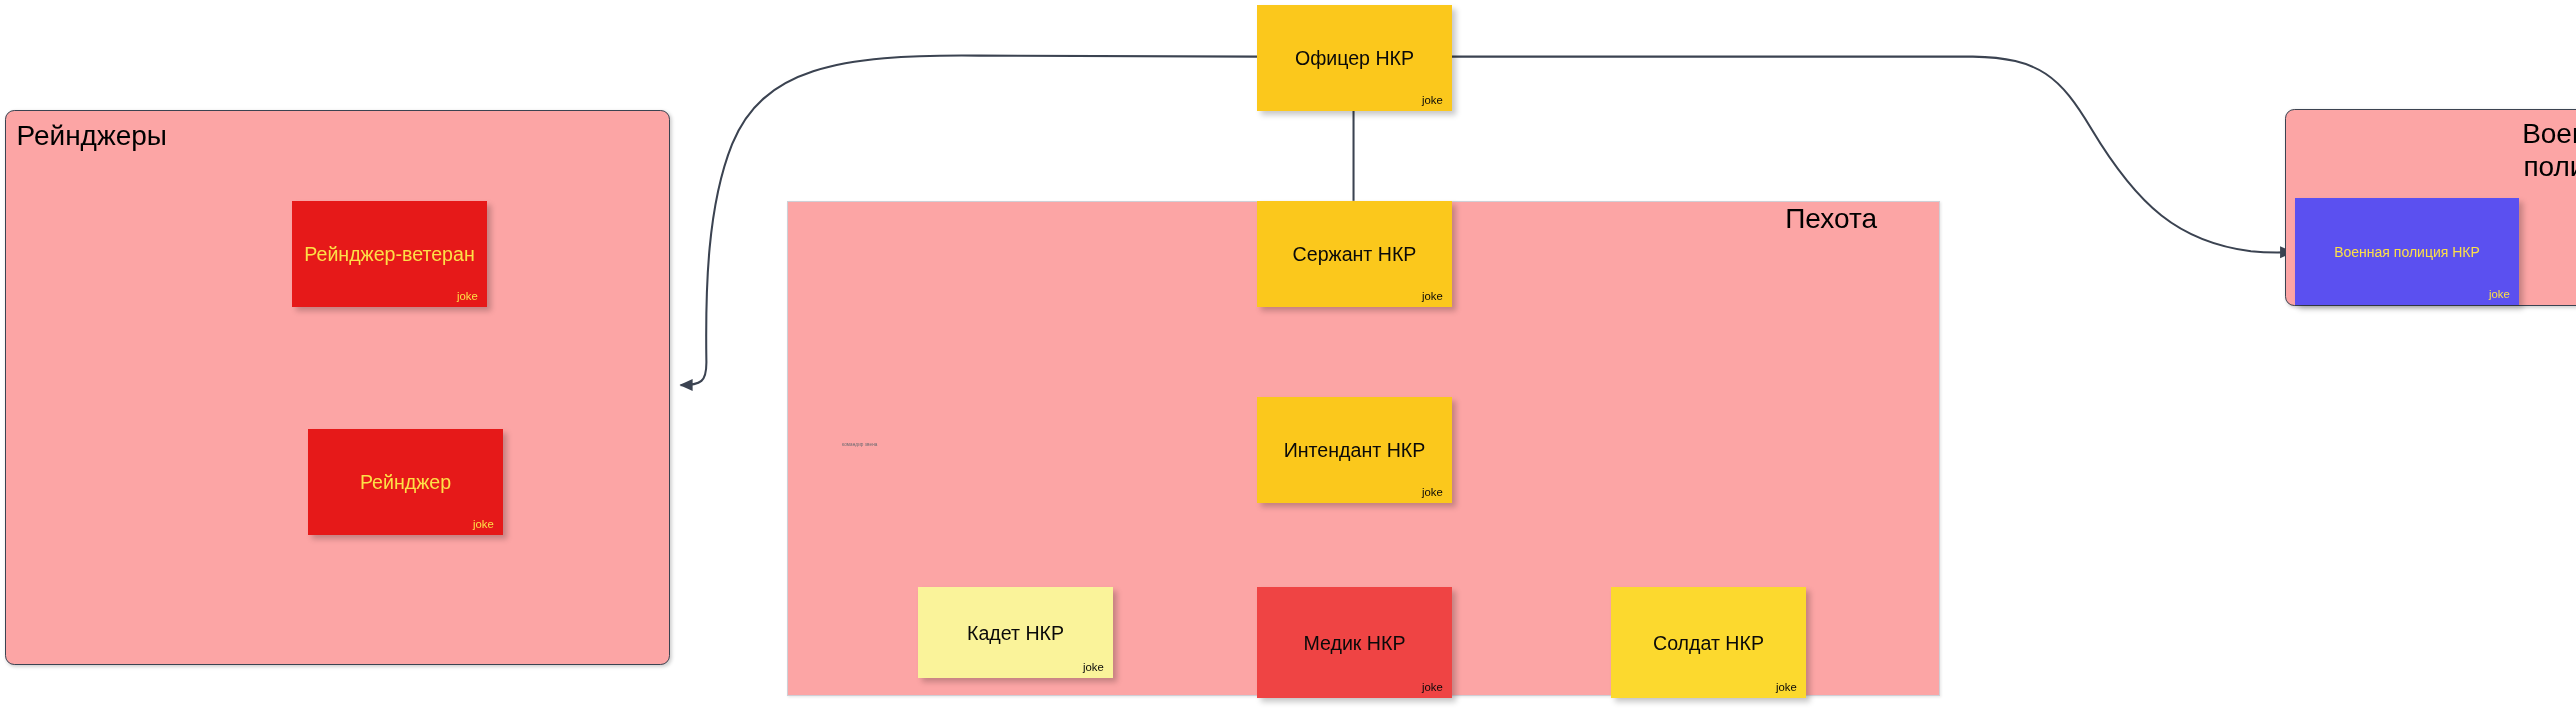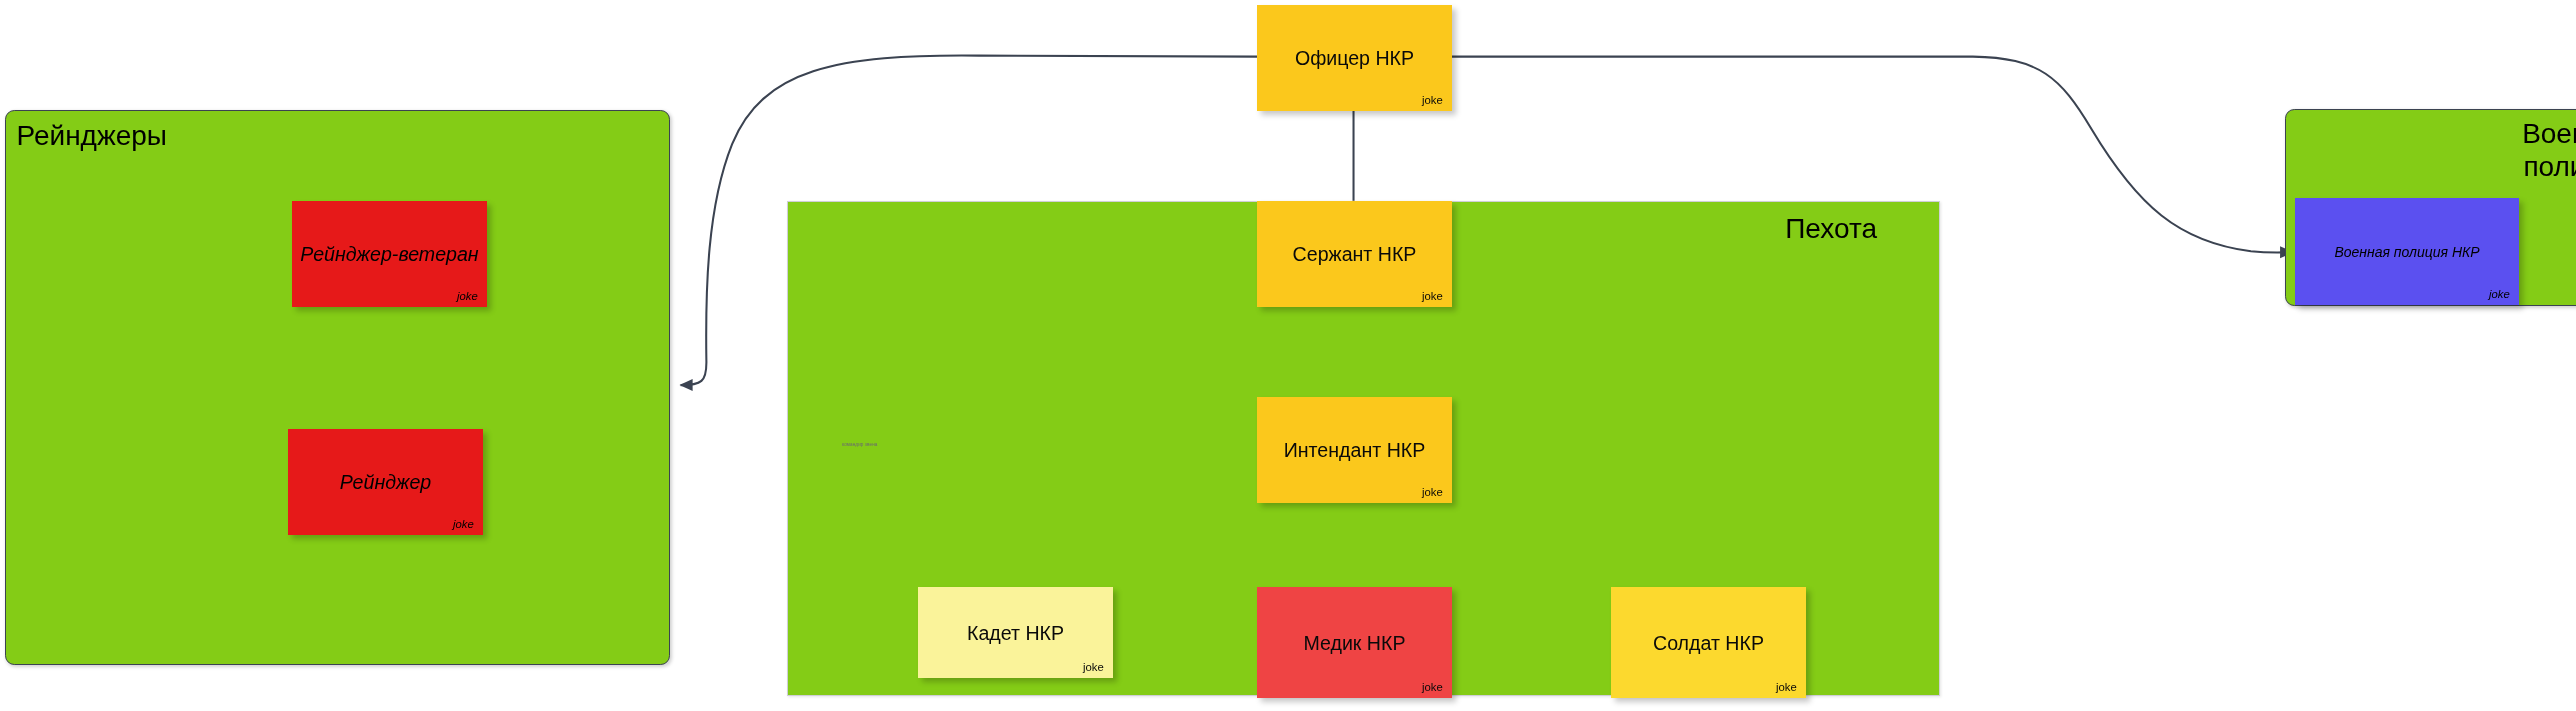--- a/index.html
+++ b/index.html
@@ -16,42 +16,42 @@
     width: 2653px;
     height: 711px;
     background: #ffffff;
     overflow: hidden;
   }
 
   
   .group {
     position: absolute;
     box-sizing: border-box;
-    background: #84cc16;
+    background: #fca5a5;
   }
   .group.rounded {
     border: 1.5px solid #3b4351;
     border-radius: 9.3px;
     box-shadow: 1.5px 1.5px 3.6px rgba(0,0,0,0.18);
   }
   .group.thin {
     border: 1px solid #cfcfd6;
     box-shadow: 1px 1px 2.6px rgba(0,0,0,0.10);
   }
   .group-title {
     position: absolute;
     font-size: 28px;
     line-height: 1.18;
     color: #000000;
     white-space: pre-line;
     font-weight: 400;
   }
   .group-title.left   { left: 10.3px;  top: 8.2px;  text-align: left; }
   .group-title.rightc { right: 13.4px; top: 7.2px;  text-align: center; }
-  .group-title.rightx { right: 62px; top: 10px; text-align: left; }
+  .group-title.rightx { right: 62px; top: 0; text-align: left; }
 
   
   .node {
     position: absolute;
     box-sizing: border-box;
     box-shadow: 3.6px 3.6px 5.7px rgba(0,0,0,0.22);
     display: block;
   }
   .node .node-label {
     position: absolute;
@@ -67,21 +67,21 @@
   .node .node-tag {
     position: absolute;
     right: 9.3px;
     bottom: 5.2px;
     font-size: 11.3px;
     line-height: 1;
   }
   .node.dark-text .node-label,
   .node.dark-text .node-tag { color: #0a0a0a; }
   .node.light-text .node-label,
-  .node.light-text .node-tag { color: #000000; font-style: italic; }
+  .node.light-text .node-tag { color: #fde047; }
 
   
   #edges {
     position: absolute;
     left: 0; top: 0;
     width: 2653px;
     height: 711px;
     pointer-events: none;
   }
 
@@ -146,21 +146,21 @@
 полиция</div>
   </div>
 
   <div class="micro-label" style="left:842px; top:442px;">командир звена</div>
 
   <div class="node light-text" style="left:292px; top:201px; width:195px; height:106px; background:#E61919;">
     <div class="node-label">Рейнджер-ветеран</div>
     <div class="node-tag">joke</div>
   </div>
 
-  <div class="node light-text" style="left:288px; top:429px; width:195px; height:106px; background:#E61919;">
+  <div class="node light-text" style="left:308px; top:429px; width:195px; height:106px; background:#E61919;">
     <div class="node-label">Рейнджер</div>
     <div class="node-tag">joke</div>
   </div>
 
   <div class="node dark-text" style="left:1257px; top:5.2px; width:195px; height:106px; background:#FBC81C;">
     <div class="node-label">Офицер НКР</div>
     <div class="node-tag">joke</div>
   </div>
 
   <div class="node dark-text" style="left:1257px; top:201px; width:195px; height:106px; background:#FBC81C;padding-left:20px;">

